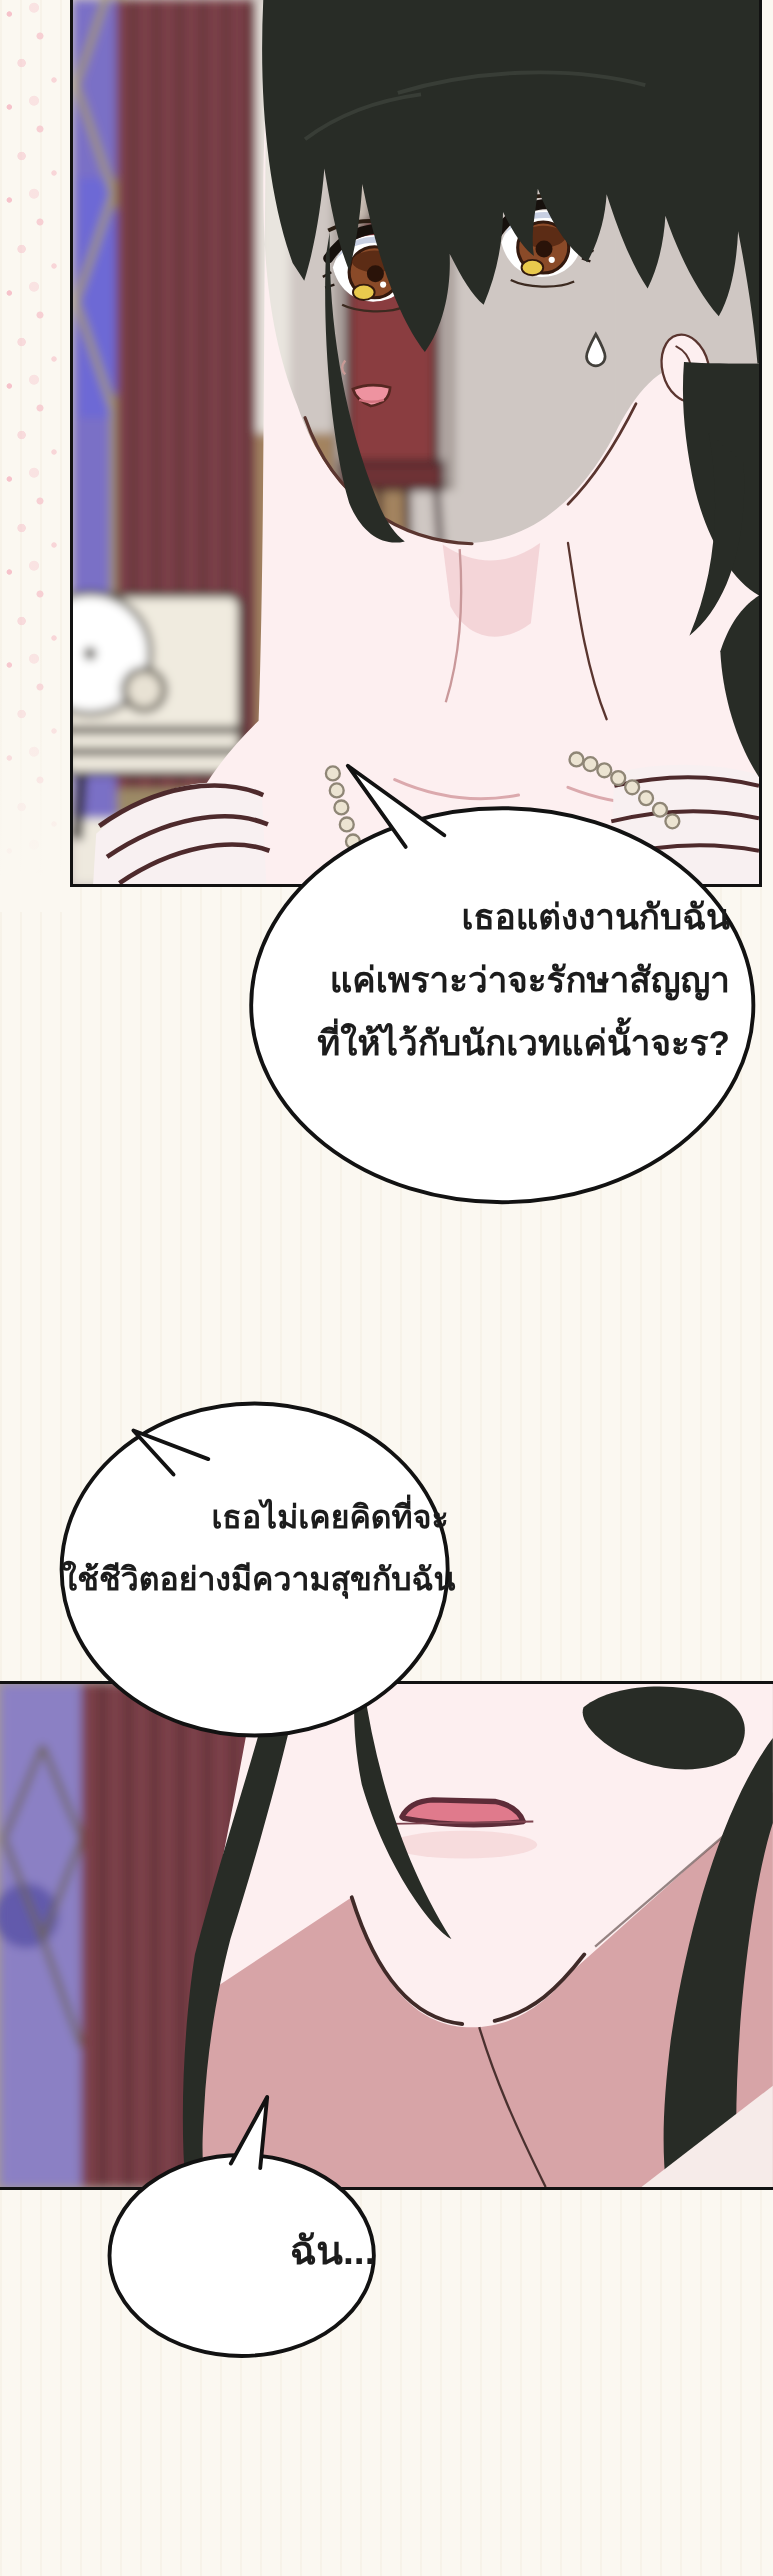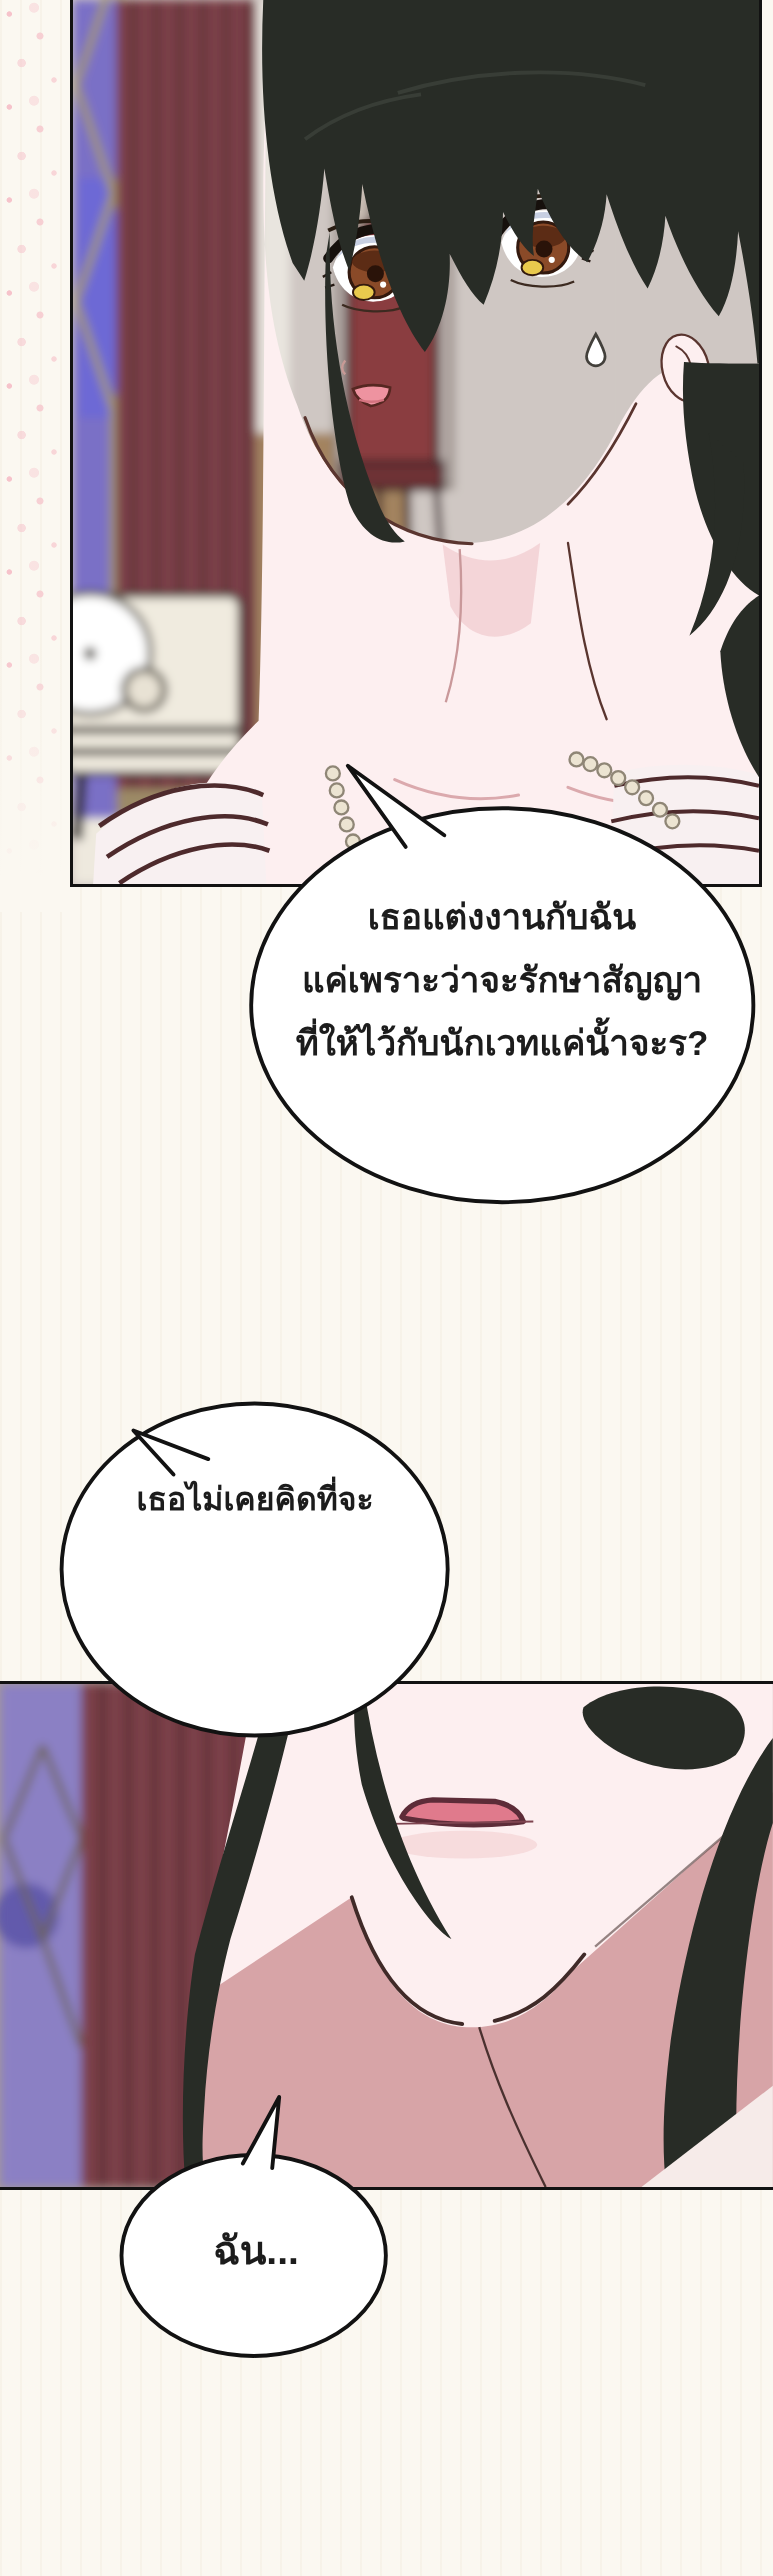--- a/index.html
+++ b/index.html
@@ -29,23 +29,23 @@
         background-size:auto,70px 93px,70px 93px,70px 93px,70px 93px,70px 93px;}
   .panel{position:absolute;box-sizing:border-box;z-index:1;overflow:hidden;}
   #panel1{left:70px;top:0;width:692px;height:887px;border:3.1px solid var(--line);border-top:0;background:var(--wallGray);}
   #panel2{left:0;top:1681px;width:773px;height:509px;border-top:3.1px solid var(--line);
           border-bottom:3.1px solid var(--line);background:#b9a4a2;}
   .panel svg{display:block;width:100%;height:100%;}
   .bubble-wrap{position:absolute;z-index:5;}
   .bubble-wrap svg{position:absolute;left:0;top:0;overflow:visible;}
   .bubble-text{position:absolute;text-align:center;color:var(--bubbleText);
         font-weight:600;letter-spacing:0;}
-  .bubble-text div{white-space:nowrap;}
+  .bubble-text div{white-space:nowrap;text-align:right;}
   #bubble1-text{left:27px;top:144px;width:456px;font-size:35px;line-height:63px;}
-  #bubble2-text{left:11.6px;top:80px;width:387px;font-size:32px;line-height:62px;}
+  #bubble2-text{left:11.6px;top:98px;width:387px;font-size:32px;line-height:62px;}
   #bubble3-text{left:15.5px;top:141px;width:263px;font-size:39px;line-height:59px;}
   .bubble-shape{fill:#ffffff;stroke:var(--line);stroke-width:5px;}
   .tail{fill:#ffffff;stroke:var(--line);stroke-width:5px;stroke-linecap:round;stroke-linejoin:round;}
   
   .hair{fill:var(--hair);} .hairShine{stroke:var(--hairShine);stroke-width:5;fill:none;opacity:.7;}
   .skin{fill:var(--skin);} .ln{stroke:#5a352f;fill:none;stroke-linecap:round;}
   .softln{stroke:#dba9ad;fill:none;stroke-linecap:round;}
 </style>
 </head>
 <body>
@@ -275,24 +275,25 @@
     </div>
   </div>
 
   <div class="bubble-wrap" style="left:50px;top:1388px;width:417px;height:363px;">
     <svg width="417" height="363" viewBox="0 0 540 470">
       <ellipse class="bubble-shape" cx="265" cy="235" rx="250" ry="215"></ellipse>
       <path class="tail" d="M160,112 L108,55 L205,92"></path>
     </svg>
     <div class="bubble-text" id="bubble2-text">
       <div>เธอไม่เคยคิดที่จะ</div>
+      <div>ใช้ชีวิตอย่างมีความสุขกับฉัน</div>
     </div>
   </div>
 
-  <div class="bubble-wrap" style="left:109px;top:2080px;width:294px;height:286px;">
+  <div class="bubble-wrap" style="left:97px;top:2080px;width:294px;height:286px;">
     <svg width="294" height="286" viewBox="0 0 380 370">
       <ellipse class="bubble-shape" cx="187" cy="227" rx="171" ry="130"></ellipse>
       <path class="tail" d="M173,108 L220,22 L211,114"></path>
     </svg>
     <div class="bubble-text" id="bubble3-text">
       <div>ฉัน...</div>
     </div>
   </div>
 
 </div>

